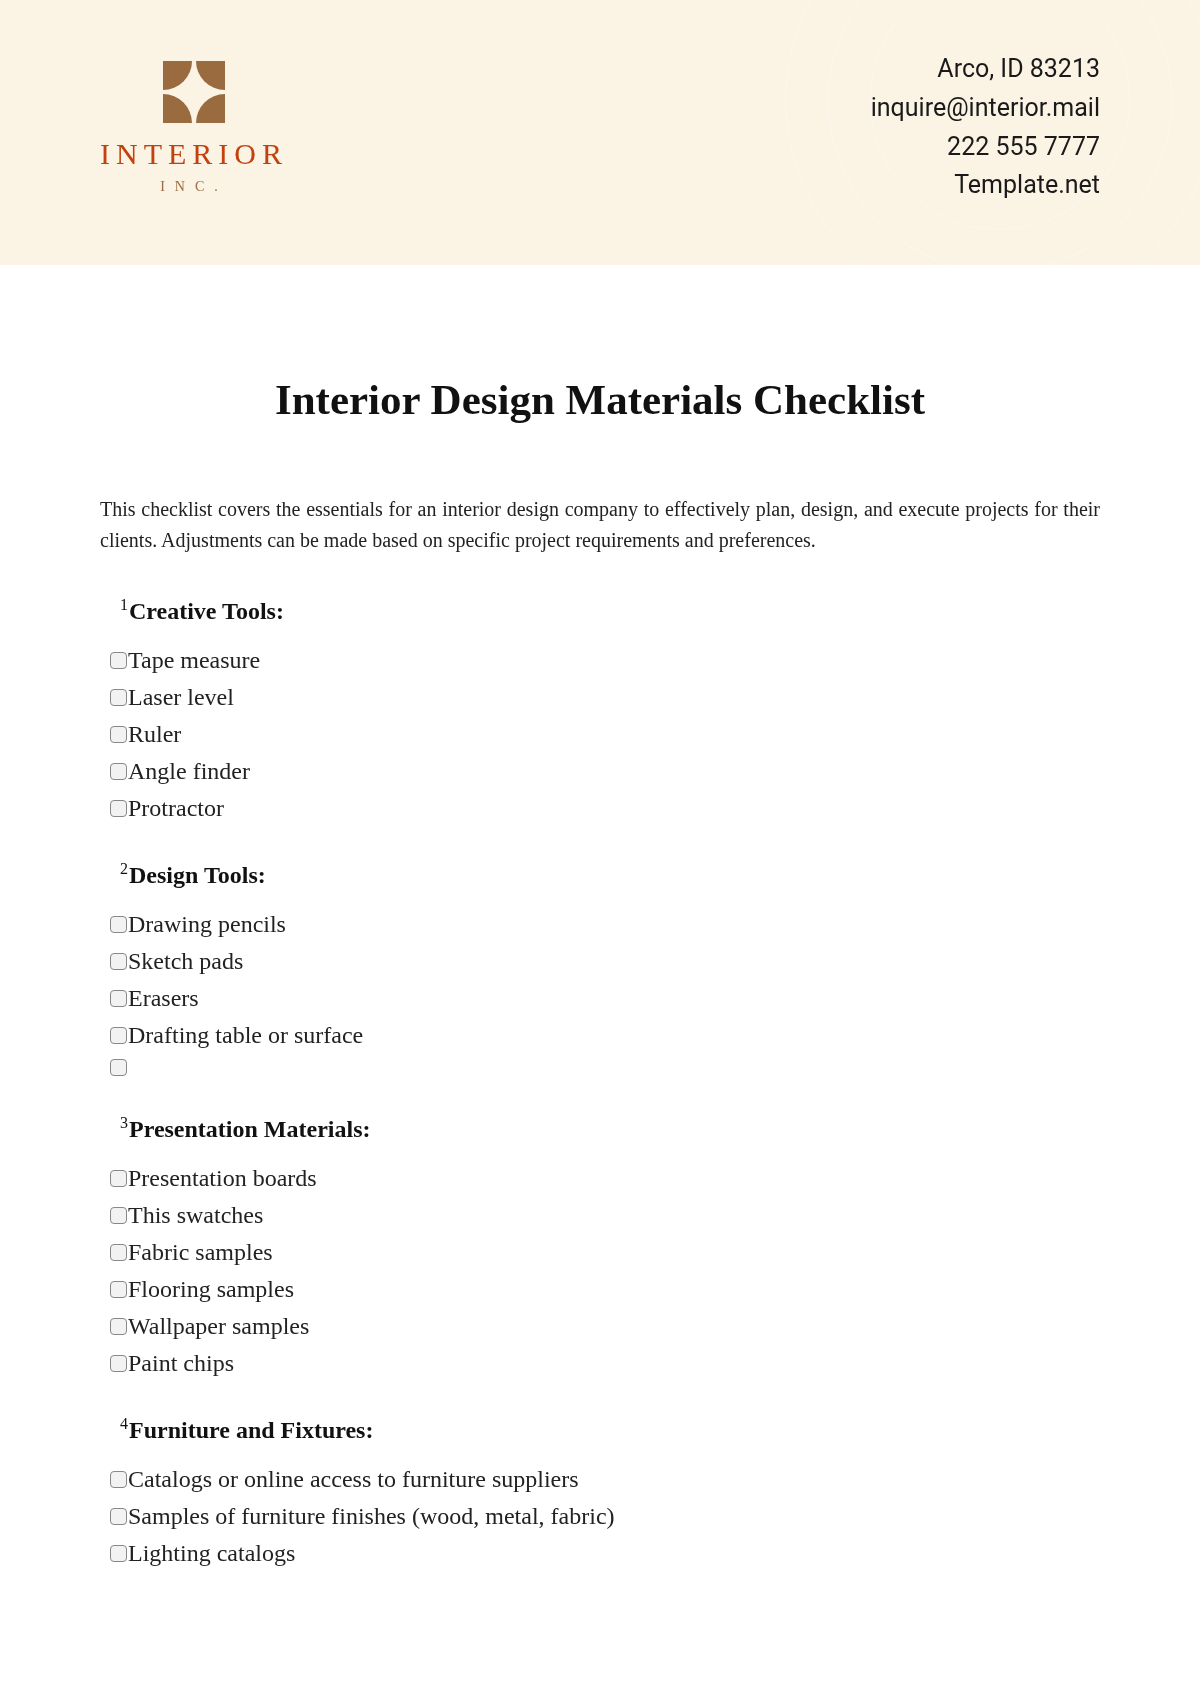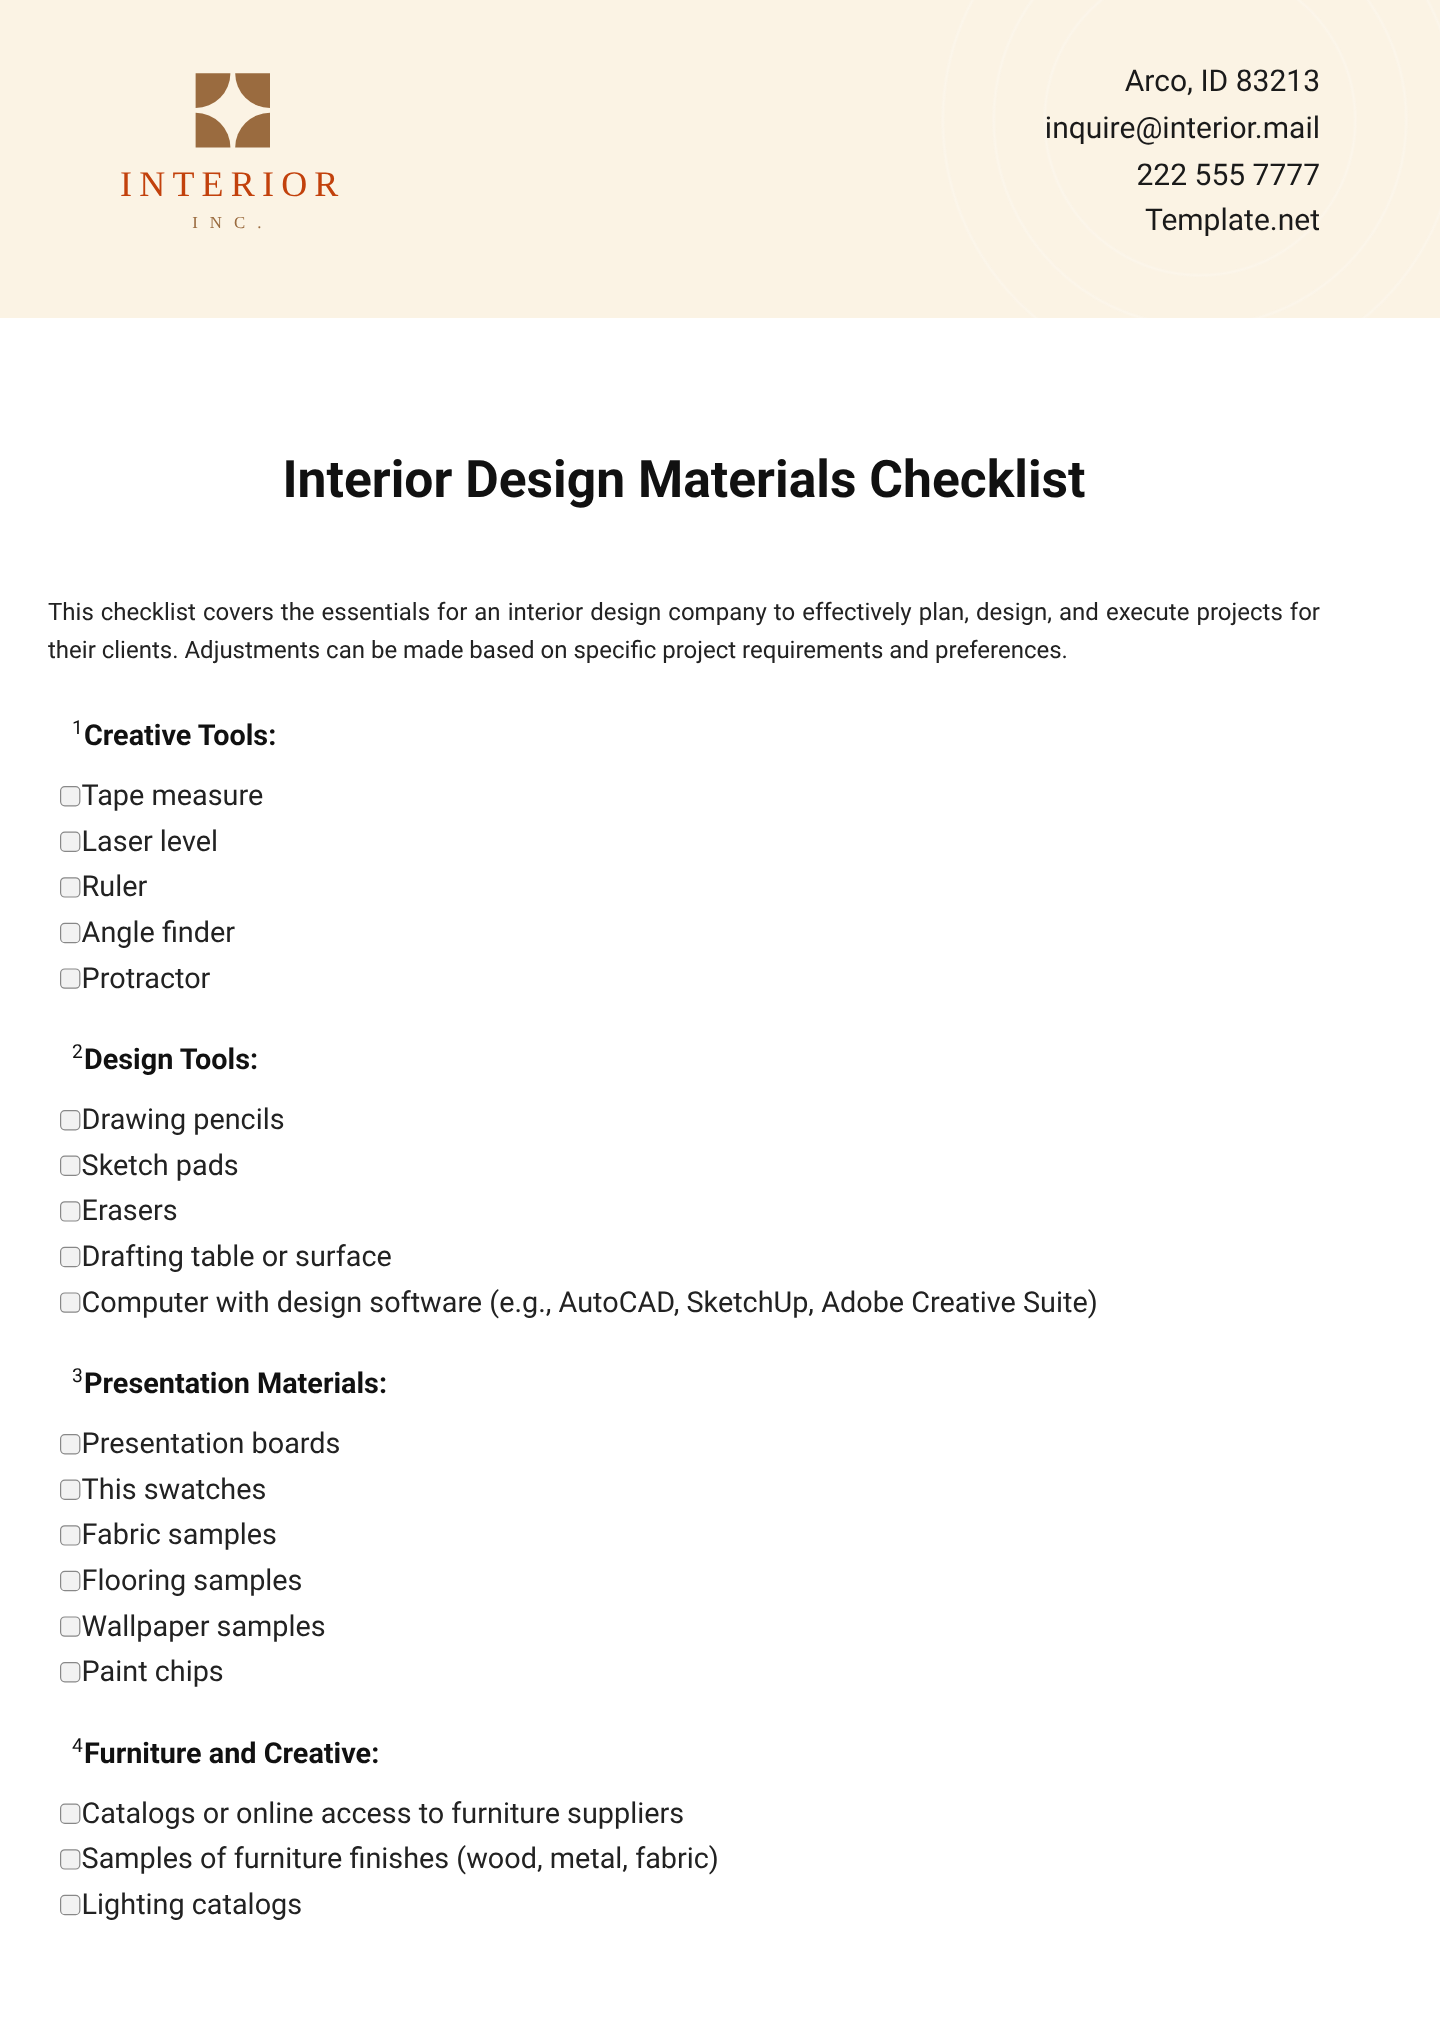--- a/index.html
+++ b/index.html
@@ -72,21 +72,22 @@
     font-family: Georgia, 'Times New Roman', serif;
   }
   .contact {
     text-align: right;
     font-size: 25px;
     line-height: 1.55;
     color: #1a1a1a;
     z-index: 1;
   }
   .content {
-    padding: 110px 100px 0 40px;
+    padding: 110px 100px 0 100px;
+    font-family: Liberation Serif, serif;
   }
   .title {
     font-size: 43px;
     font-weight: 700;
     text-align: center;
     margin-bottom: 70px;
     color: #111;
   }
   .intro {
     font-size: 20px;
@@ -193,21 +194,20 @@
         <div class="item-row">
           <span class="checkbox"></span>
           <span class="item-label">Erasers</span>
         </div>
         <div class="item-row">
           <span class="checkbox"></span>
           <span class="item-label">Drafting table or surface</span>
         </div>
         <div class="item-row">
           <span class="checkbox"></span>
-          <span class="item-label">Computer with design software (e.g., AutoCAD, SketchUp, Adobe Creative Suite)</span>
         </div>
       </div>
       <div class="section">
         <div class="section-title"><span class="sup">3</span><span>Presentation Materials:</span></div>
         <div class="item-row">
           <span class="checkbox"></span>
           <span class="item-label">Presentation boards</span>
         </div>
         <div class="item-row">
           <span class="checkbox"></span>
@@ -224,21 +224,21 @@
         <div class="item-row">
           <span class="checkbox"></span>
           <span class="item-label">Wallpaper samples</span>
         </div>
         <div class="item-row">
           <span class="checkbox"></span>
           <span class="item-label">Paint chips</span>
         </div>
       </div>
       <div class="section">
-        <div class="section-title"><span class="sup">4</span><span>Furniture and Creative:</span></div>
+        <div class="section-title"><span class="sup">4</span><span>Furniture and Fixtures:</span></div>
         <div class="item-row">
           <span class="checkbox"></span>
           <span class="item-label">Catalogs or online access to furniture suppliers</span>
         </div>
         <div class="item-row">
           <span class="checkbox"></span>
           <span class="item-label">Samples of furniture finishes (wood, metal, fabric)</span>
         </div>
         <div class="item-row">
           <span class="checkbox"></span>

